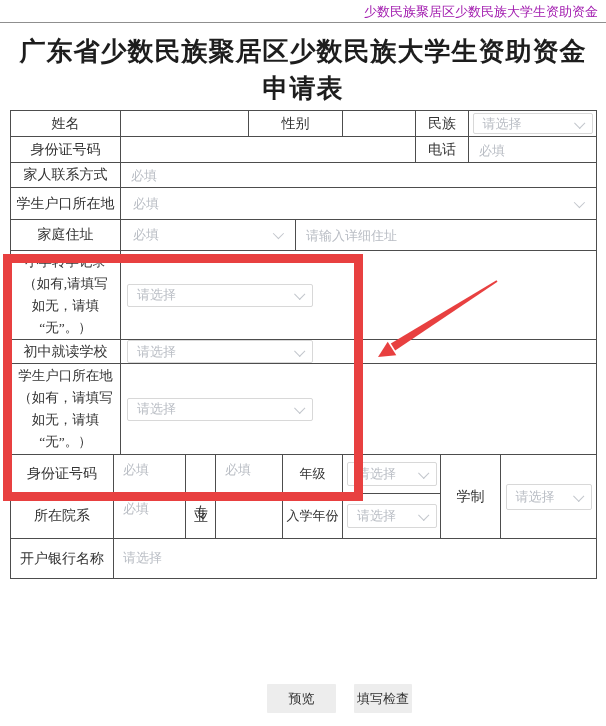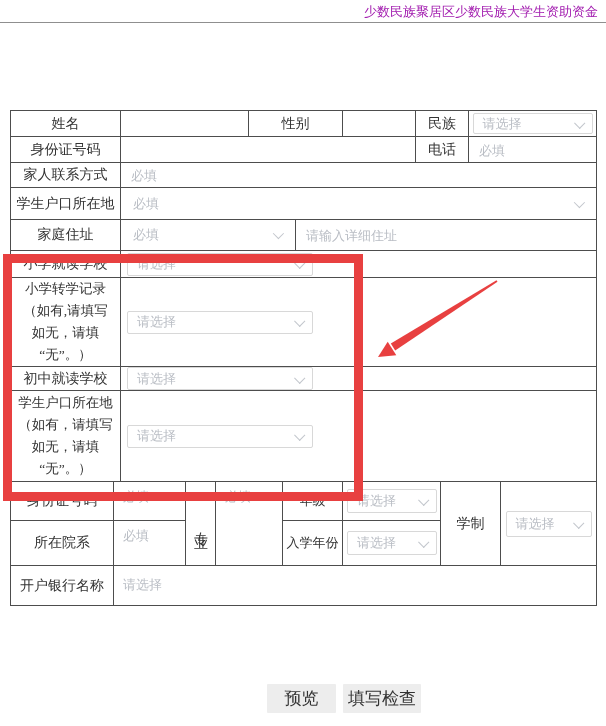--- a/index.html
+++ b/index.html
@@ -45,32 +45,36 @@
   .top-align { vertical-align:top; }
 
   
   .annot-layer { position:absolute; top:0; left:0; width:606px; height:726px; pointer-events:none; z-index:5; }
   .red-box { position:absolute; left:3px; top:254px; width:360px; height:247px; border:9px solid #e84040; }
 
   
   .overlay { position:absolute; left:0; top:656px; width:606px; height:70px;
              background:rgba(255,255,255,0.72); z-index:6; }
   .btn { position:absolute; top:28px; height:29px; border:none; background:#ededed;
-         color:#333; font-size:17px; font-family:Liberation Mono, monospace; cursor:pointer; border-radius:1px; }
+         color:#333; font-size:13px; font-family:Liberation Mono, monospace; cursor:pointer; border-radius:1px; }
   .btn-preview { left:267px; width:69px; }
-  .btn-check { left:343px; width:78px; }
+  .btn-check { left:354px; width:58px; }
 </style>
 </head>
 <body>
 
 <div class="page">
 
   <div class="doc-header">少数民族聚居区少数民族大学生资助资金</div>
   <div class="doc-rule"></div>
 
+  <div class="title">
+    <div>广东省少数民族聚居区少数民族大学生资助资金</div>
+    <div>申请表</div>
+  </div>
 
   <div class="tables">
 
     <table>
       <colgroup>
           <col style="width:110px">
           <col style="width:128px">
           <col style="width:94px">
           <col style="width:73px">
           <col style="width:53px">
@@ -131,29 +135,20 @@
       </tr>
     </tbody>
       </table>
 
     <table>
       <colgroup>
           <col style="width:110px">
           <col style="width:476px">
         </colgroup>
       <tbody>
-          <tr style="height:27px">
-        <td class="lbl">小学就读学校</td>
-        <td>
-          <div class="selbox sel-c">
-            <span class="ph">请选择</span>
-            <span class="chev"></span>
-          </div>
-        </td>
-      </tr>
       <tr style="height:86px">
         <td class="lbl-multi">
           <div>小学转学记录</div>
           <div>（如有,请填写</div>
           <div>如无，请填</div>
           <div>“无”。）</div>
         </td>
         <td>
           <div class="selbox sel-c">
             <span class="ph">请选择</span>

